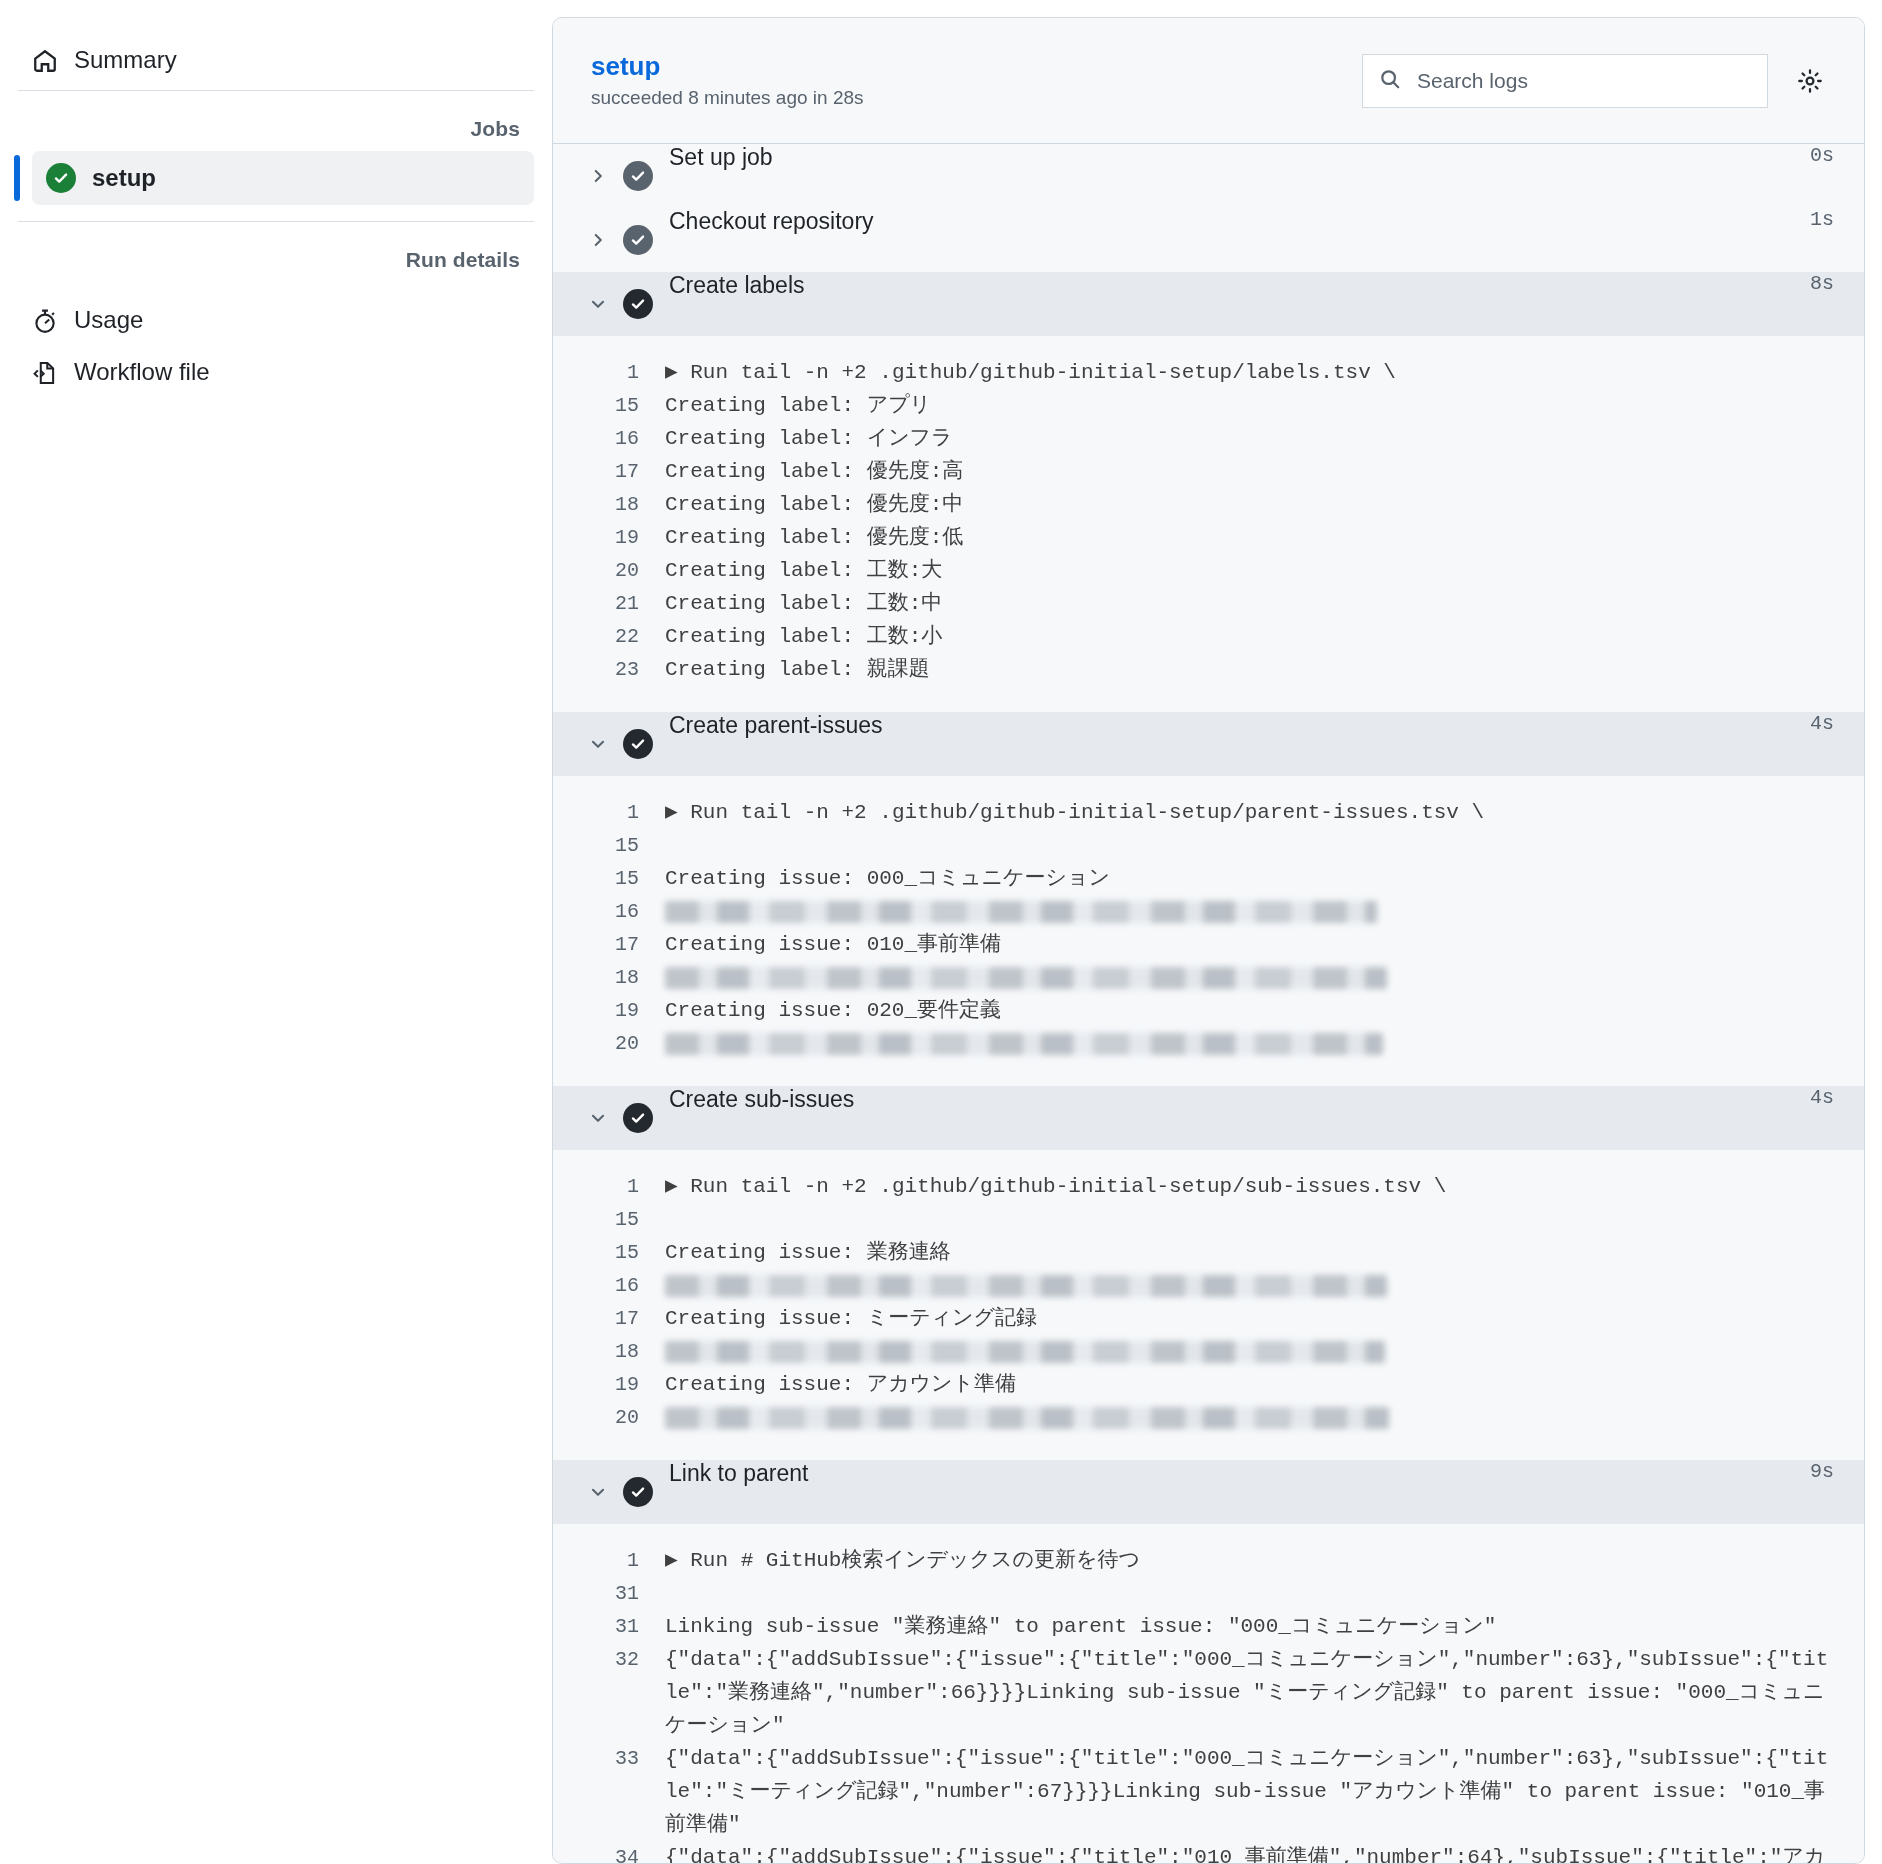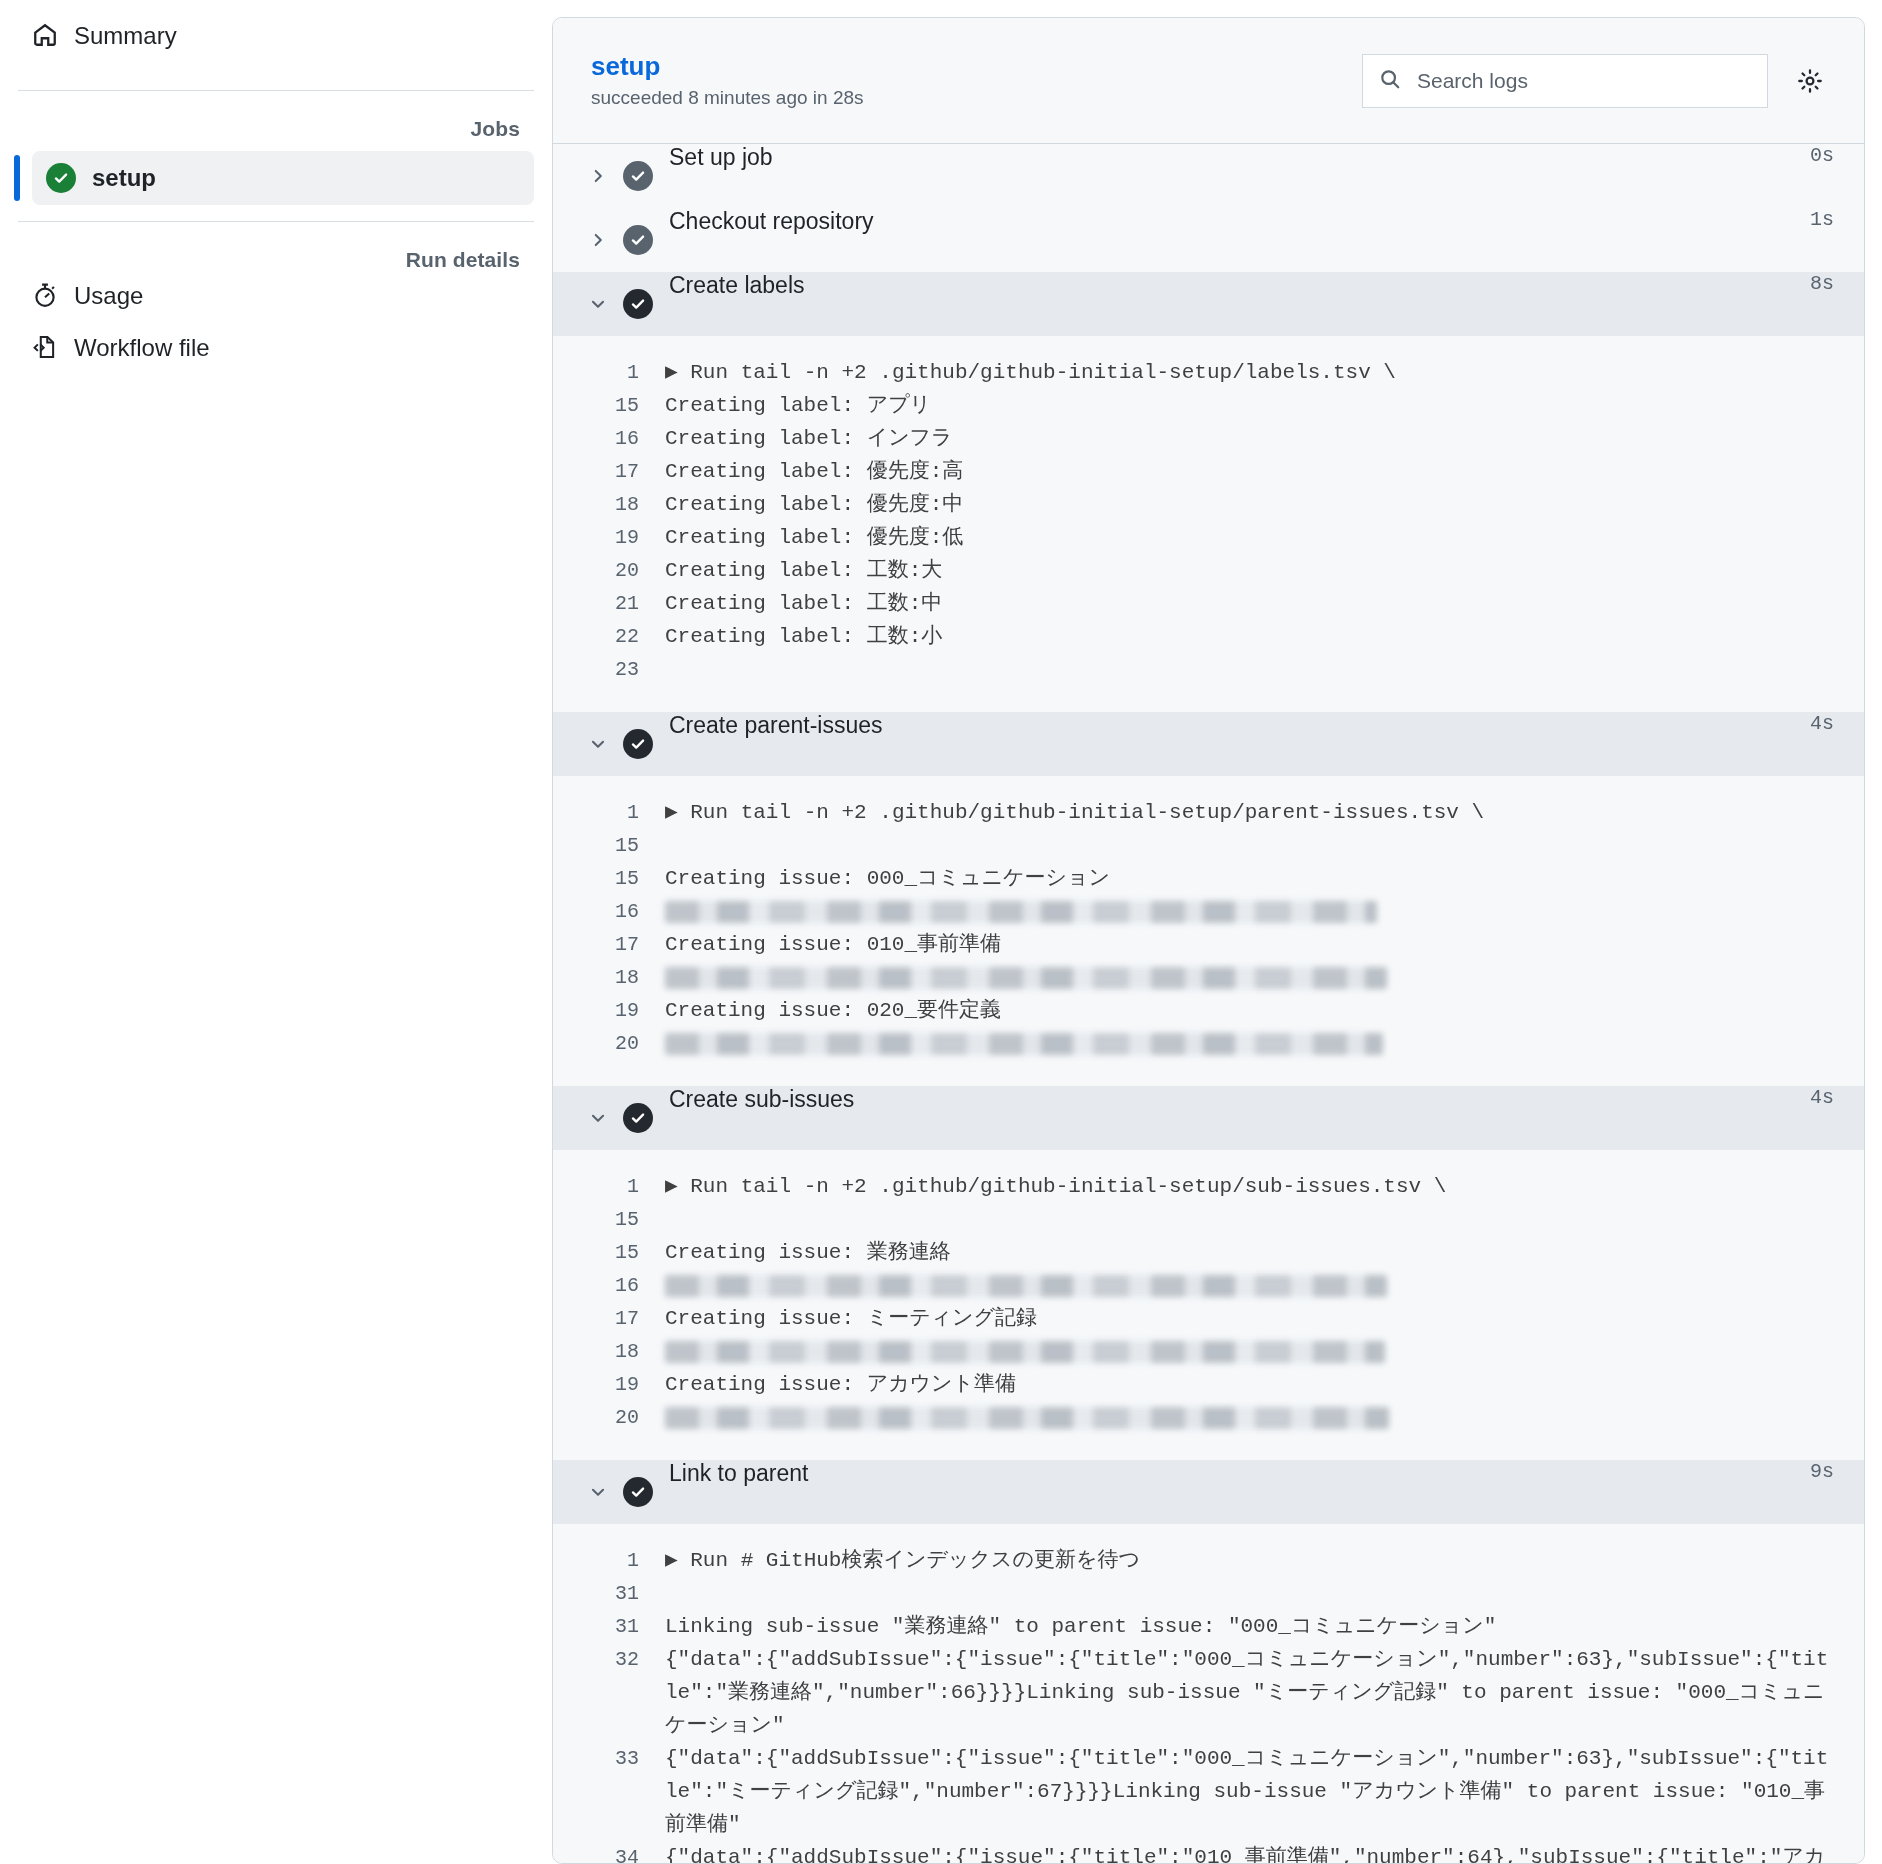--- a/index.html
+++ b/index.html
@@ -9,21 +9,21 @@
     background: #ffffff;
     font-family: "Liberation Sans", sans-serif;
     -webkit-font-smoothing: antialiased;
   }
   .page { display: flex; width: 1882px; height: 1864px; background:#ffffff; }
 
   
   .sidebar { width: 552px; flex: 0 0 552px; padding: 0; background:#ffffff; }
   .side-inner { padding: 22px 0 0 0; }
   .side-row {
-    display: flex; align-items: flex-start; gap: 16px;
+    display: flex; align-items: flex-end; gap: 16px;
     height: 52px; margin: 0 18px; padding: 0 14px;
     border-radius: 8px; color:#1f2328; font-size: 24px;
   }
   .side-row .ico { width: 26px; height: 26px; flex: 0 0 26px; display:flex; align-items:center; justify-content:center; }
   .side-sep { height: 1px; background:#d8dee4; margin: 16px 18px 0 18px; }
   .side-head {
     font-size: 21px; font-weight: 700; color:#59636e;
     padding: 26px 32px 10px 32px; letter-spacing:.1px;text-align:right;
   }
   .job-row {
@@ -274,20 +274,21 @@
           <div class="log-line">
             <span class="ln">21</span>
             <span class="lt">Creating label: 工数:中</span>
           </div>
           <div class="log-line">
             <span class="ln">22</span>
             <span class="lt">Creating label: 工数:小</span>
           </div>
           <div class="log-line">
             <span class="ln">23</span>
+            <span class="lt">Creating label: 親課題</span>
           </div>
         </div>
         <div class="step-head expanded">
           <span class="chev">
             <svg viewBox="0 0 16 16" fill="none" stroke="currentColor" stroke-width="1.8" stroke-linecap="round" stroke-linejoin="round">
               <path d="M3.5 6 8 10.5 12.5 6"></path>
             </svg>
           </span>
           <span class="step-icon">
             <span class="check-dark">

